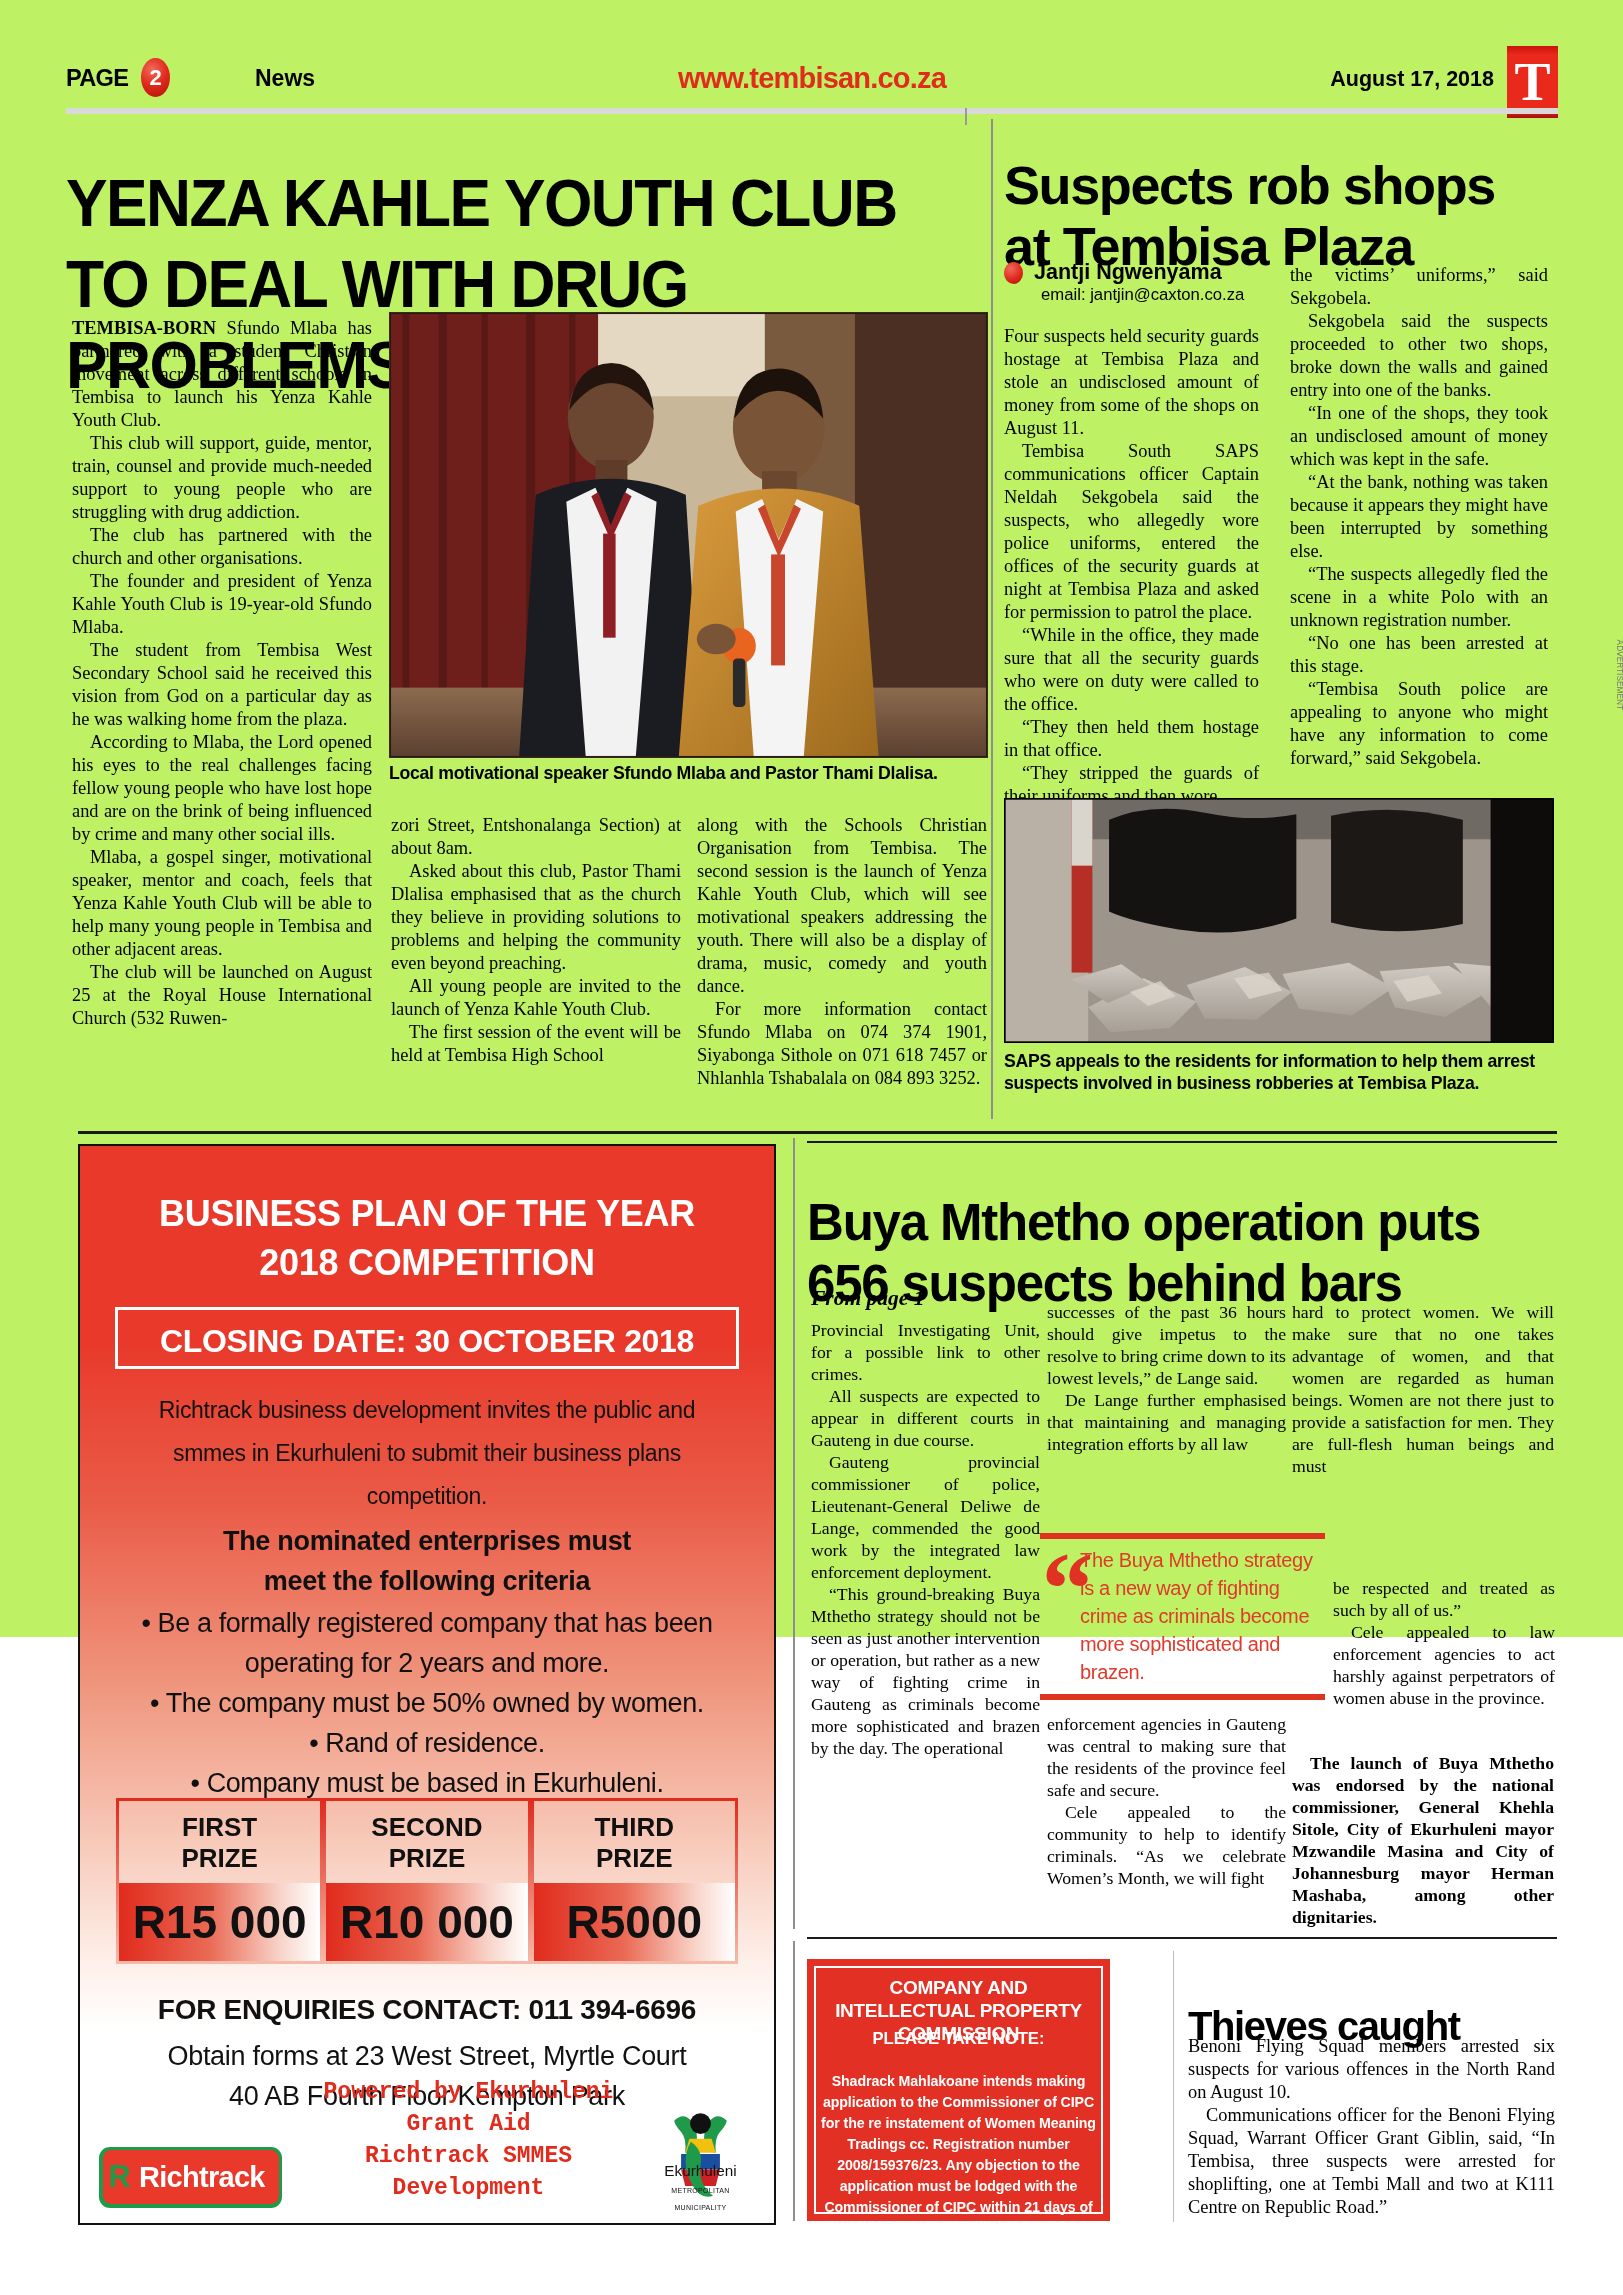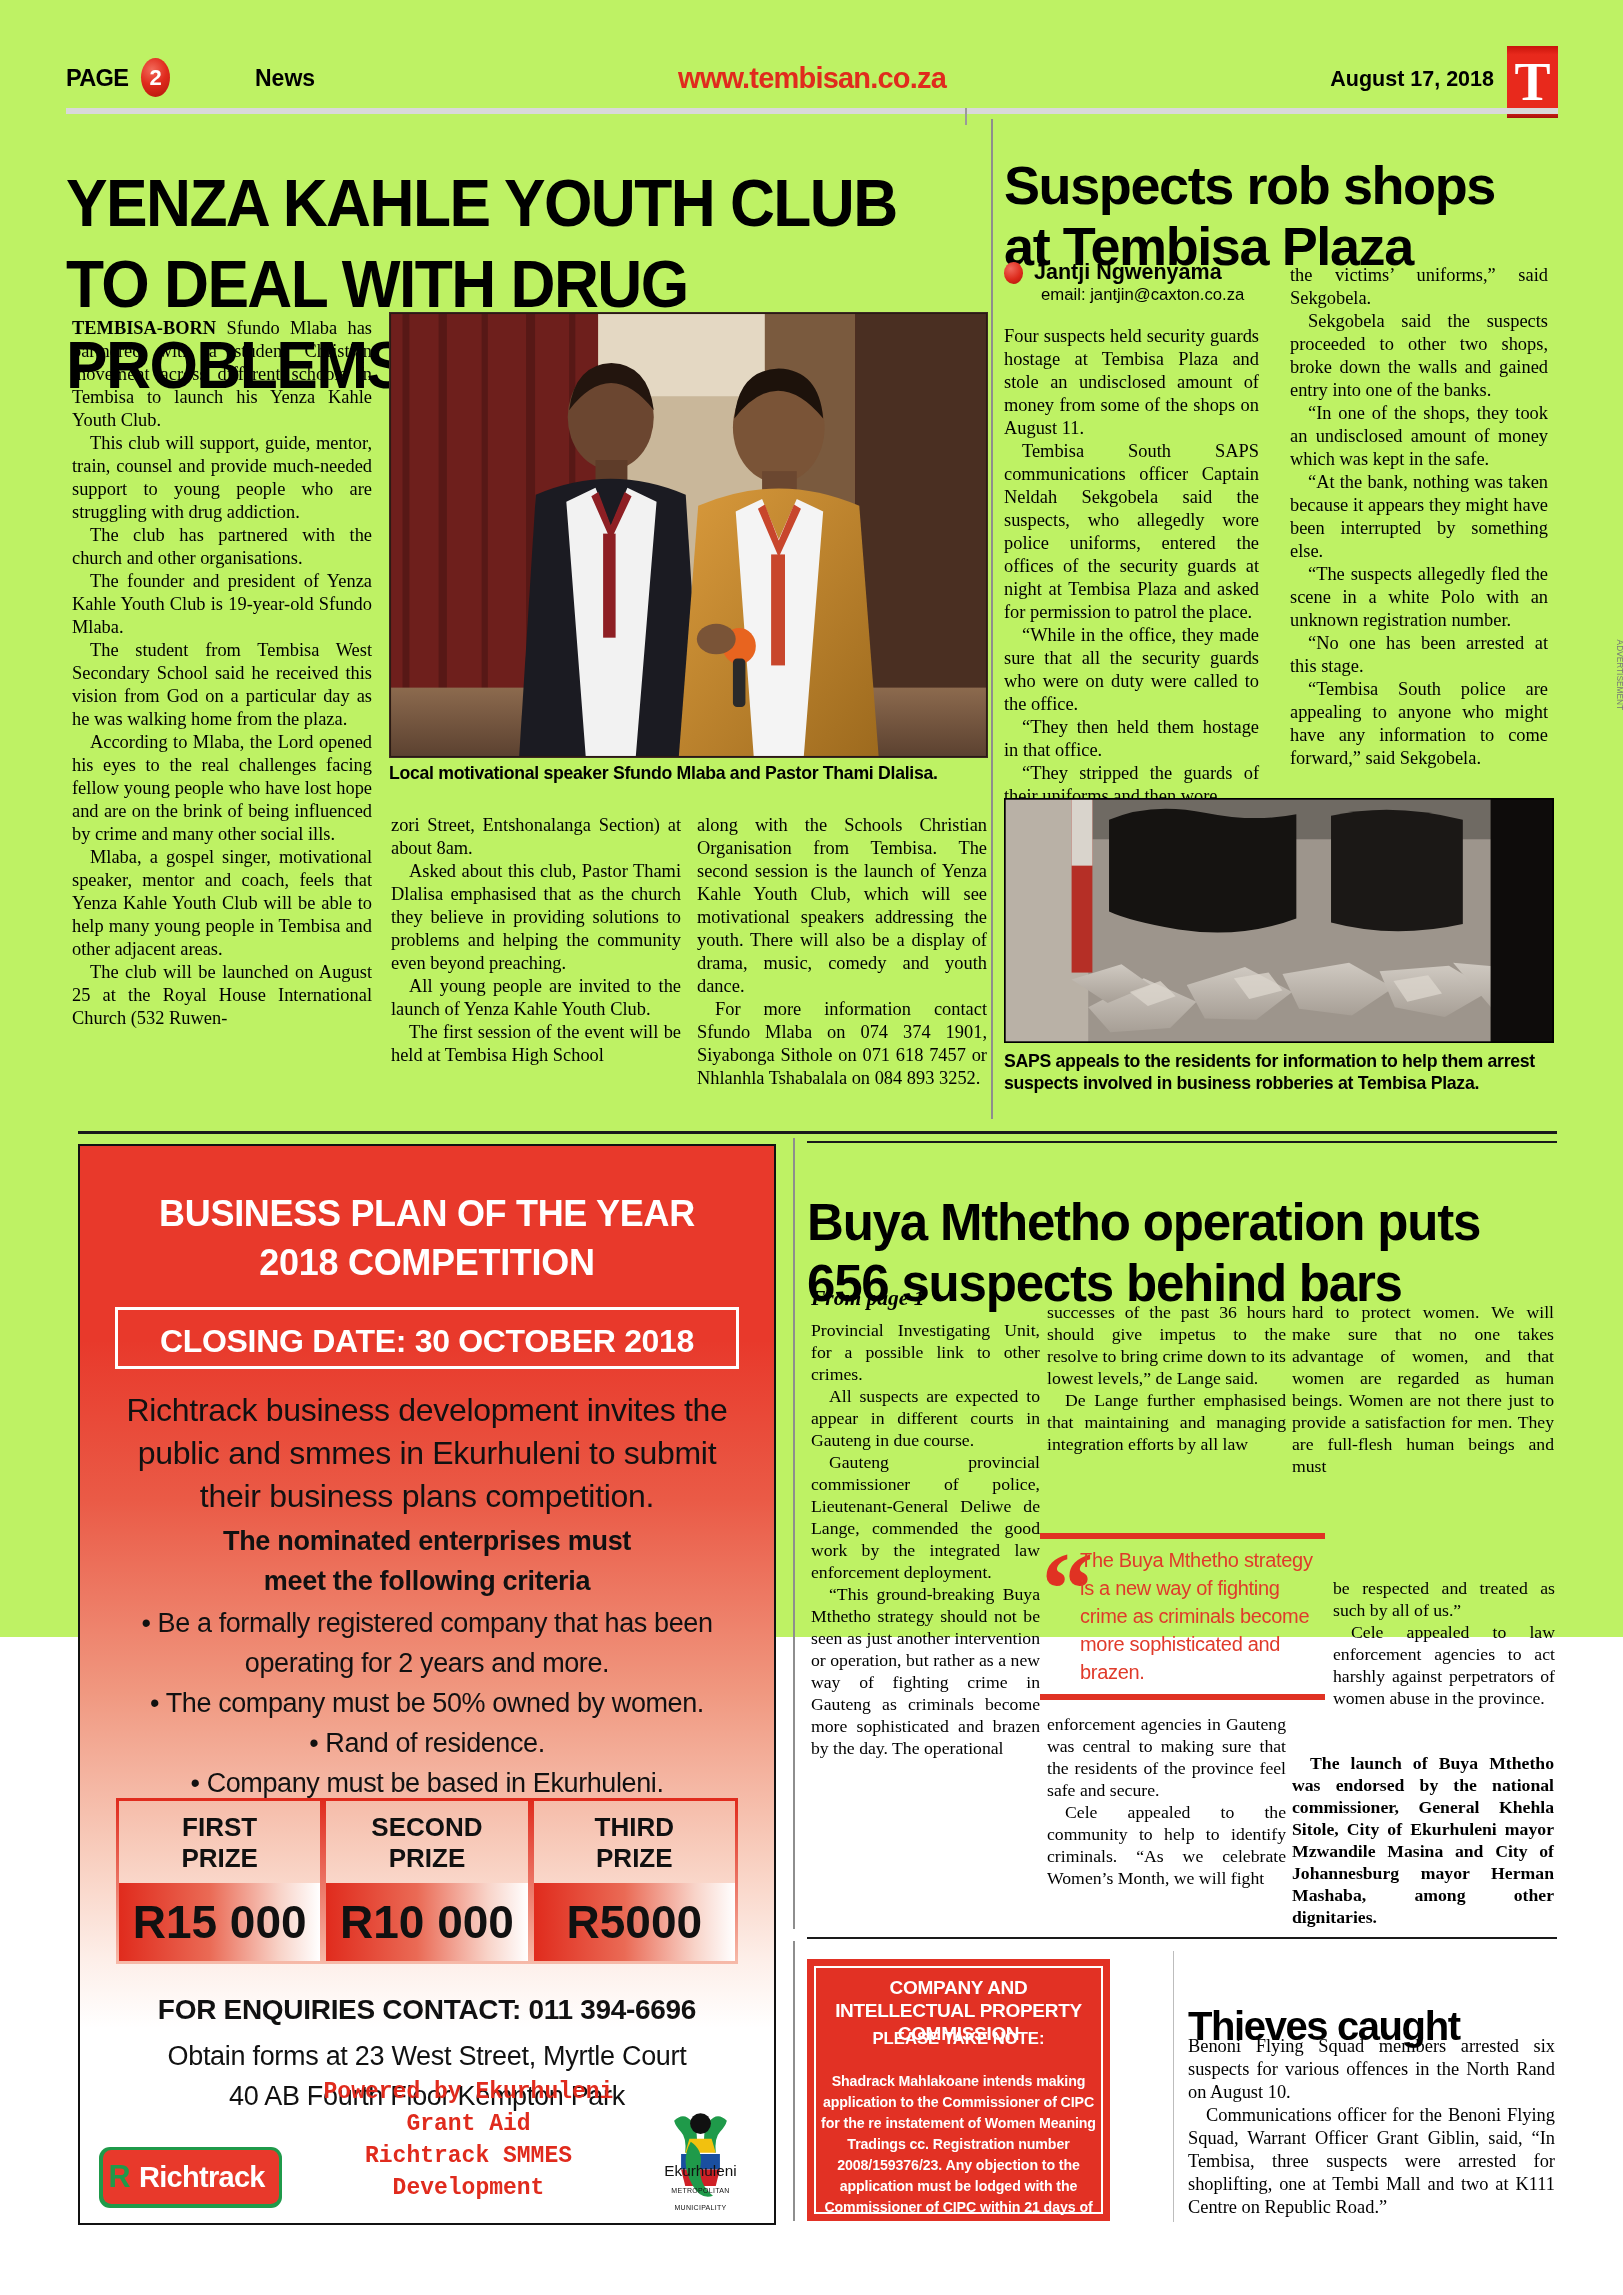--- a/index.html
+++ b/index.html
@@ -53,21 +53,21 @@
   
   .ad{position:absolute;left:78px;top:1144px;width:694px;height:1077px;border:2.1px solid #111;background:#fff;overflow:hidden;}
   .ad-grad{position:absolute;left:0;top:0;right:0;height:882px;
       background:linear-gradient(180deg,#e8392b 0%,#e8392b 22%,#ea5a46 40%,#f09880 62%,#f8cdbd 80%,#fdeee8 92%,#ffffff 100%);}
   .ad-title{position:absolute;left:28px;right:28px;top:43px;text-align:center;color:#fff;
       font-family:"Liberation Sans",sans-serif;font-weight:bold;font-size:36px;line-height:49px;letter-spacing:-0.3px;}
   .ad-closing-box{position:absolute;left:35px;right:35px;top:161px;height:56px;border:3.5px solid #fff;}
   .ad-closing{position:absolute;left:0;right:0;top:12.5px;text-align:center;color:#fff;
       font-family:"Liberation Sans",sans-serif;font-weight:bold;font-size:32px;letter-spacing:-0.3px;}
   .ad-intro{position:absolute;left:42px;right:42px;top:243px;text-align:center;color:#111;
-      font-family:"Liberation Sans",sans-serif;font-size:32px;line-height:43px;letter-spacing:-0.3px;}
+      font-family:"Liberation Sans",sans-serif;font-size:23px;line-height:43px;letter-spacing:-0.3px;}
   .ad-crit-head{position:absolute;left:42px;right:42px;top:375px;text-align:center;color:#111;
       font-family:"Liberation Sans",sans-serif;font-weight:bold;font-size:27px;line-height:40px;letter-spacing:-0.3px;}
   .ad-crit-list{position:absolute;left:22px;right:22px;top:457px;text-align:center;color:#111;
       font-family:"Liberation Sans",sans-serif;font-size:27px;line-height:40px;letter-spacing:-0.4px;}
   .prizes{position:absolute;left:36px;right:36px;top:652px;height:160px;display:flex;justify-content:space-between;}
   .prize{width:203px;height:160px;border:3.5px solid;border-image:linear-gradient(180deg,#e02b1d,#f6b9a8) 1;position:relative;}
   .prize-label{position:absolute;left:0;right:0;top:11px;text-align:center;
       font-family:"Liberation Sans",sans-serif;font-weight:bold;font-size:26px;line-height:30.5px;color:#111;}
   .prize-amt{position:absolute;left:0;right:0;bottom:0;height:78px;
       background:linear-gradient(90deg,#e02b1d 0%,#ea6a55 45%,#f8d3c8 80%,#fff 100%);

